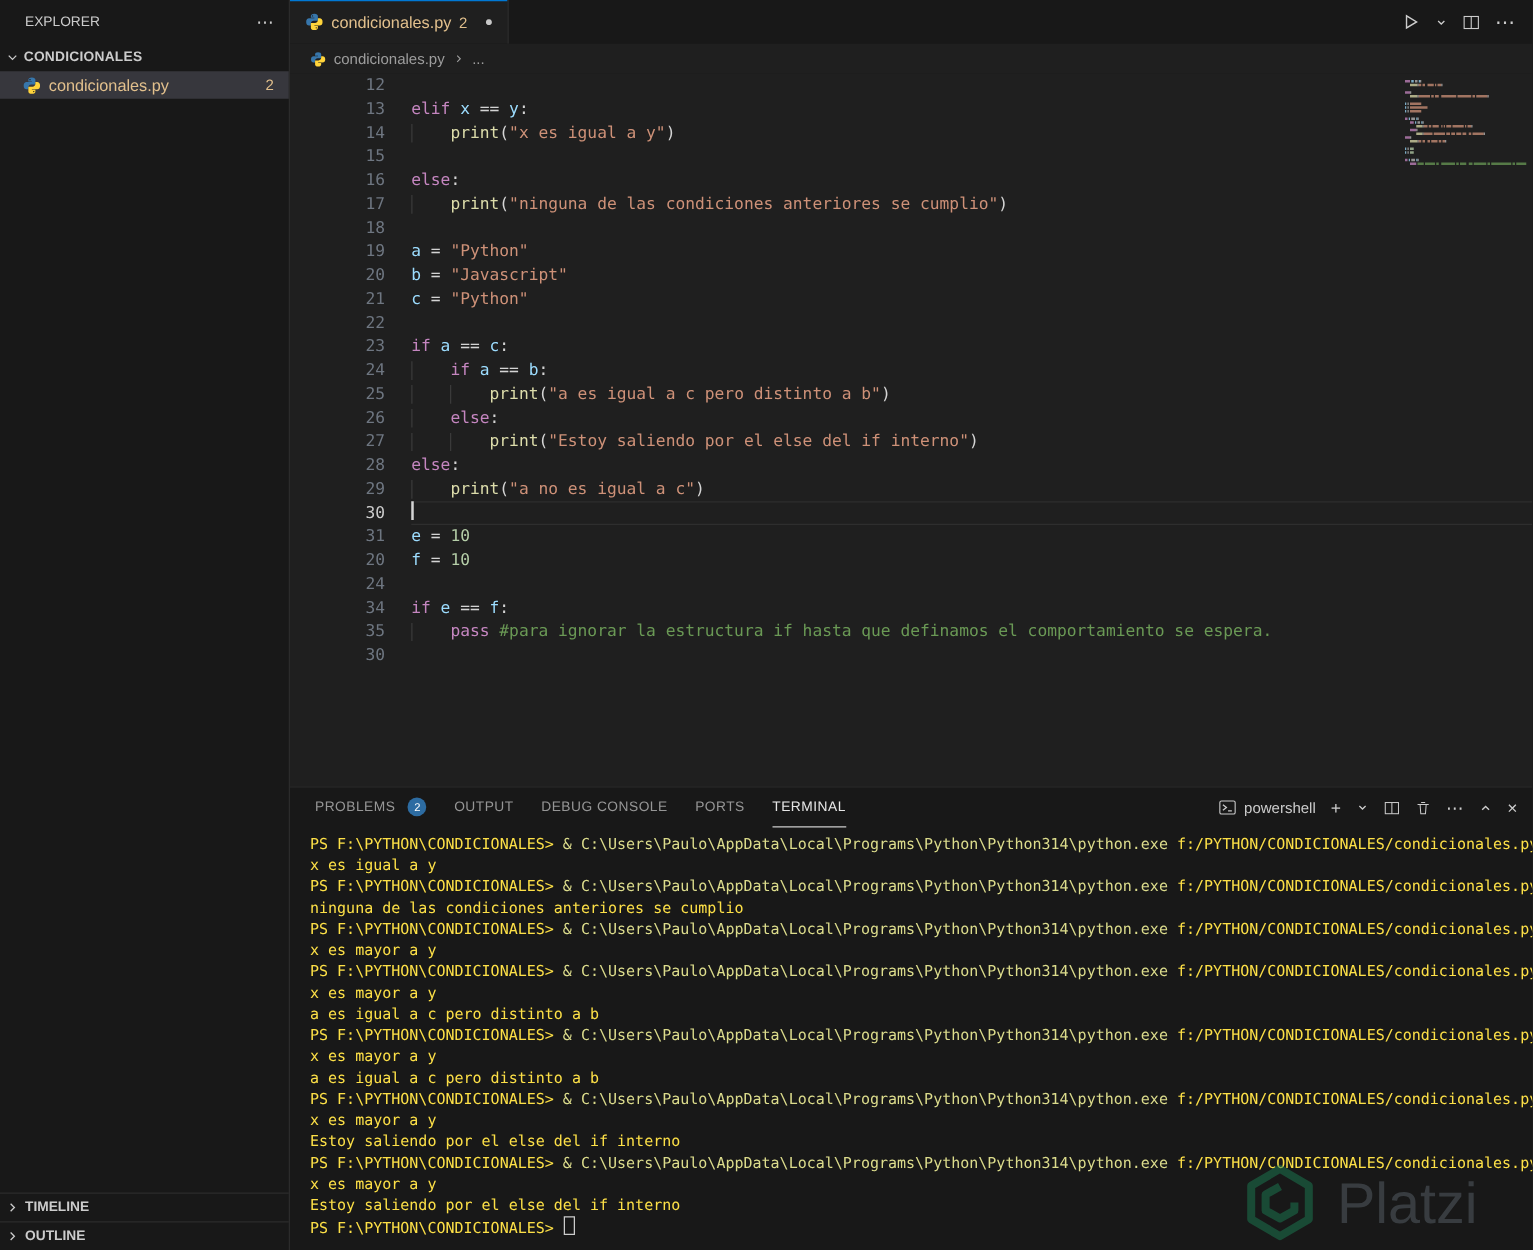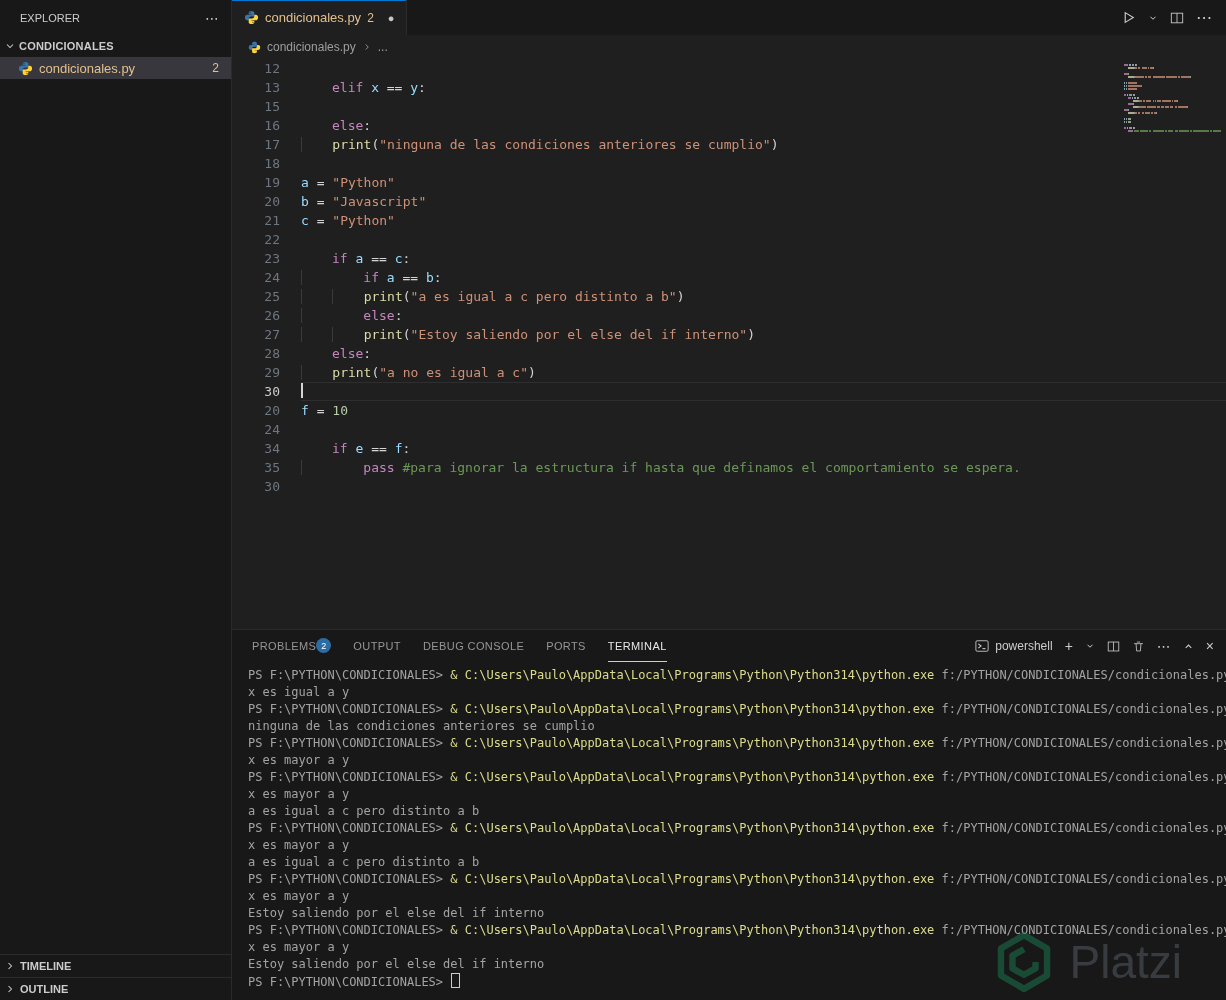--- a/index.html
+++ b/index.html
@@ -37,53 +37,53 @@
   .act{cursor:pointer;display:flex;align-items:center;}
 
   .breadcrumb{height:24px;background:#1f1f1f;display:flex;align-items:center;gap:6px;
               padding-left:16px;font-size:12px;color:#9d9d9d;flex:none;}
 
   
   .editor{flex:1;position:relative;background:#1f1f1f;overflow:hidden;
           font-family:"DejaVu Sans Mono","Liberation Mono",monospace;
           font-size:13px;line-height:19px;}
   .line{display:flex;white-space:pre;height:19px;}
-  .gutter{width:48px;text-align:right;color:#6e7681;flex:none;user-select:none;}
+  .gutter{width:48px;text-align:right;color:#6e7681;flex:none;user-select:none;padding-left:28px;}
   .codetxt{margin-left:21px;flex:1;color:#d4d4d4;}
   .line.active .gutter{color:#cccccc;}
   .line.active .codetxt{box-shadow:inset 0 1px 0 #2e2e2e, inset 0 -1px 0 #2e2e2e;}
   .cursor{display:inline-block;width:2px;height:15px;background:#d4d4d4;vertical-align:-2px;}
-  .tk-kw{color:#c586c0;margin-left:31px;} .tk-fn{color:#dcdcaa;} .tk-str{color:#ce9178;}
+  .tk-kw{color:#c586c0;} .tk-fn{color:#dcdcaa;} .tk-str{color:#ce9178;}
   .tk-vr{color:#9cdcfe;} .tk-num{color:#b5cea8;} .tk-cm{color:#6a9955;}
   .tk-pl{color:#d4d4d4;} .tk-ind{box-shadow:inset 1px 0 0 #3a3a3a;}
 
   .minimap{position:absolute;top:2px;right:4px;width:100px;overflow:hidden;}
   .mm-line{height:3px;white-space:nowrap;padding-left:2px;}
   .mm-seg{display:inline-block;height:2px;vertical-align:top;opacity:.75;}
 
   
   .panel{height:370px;flex:none;background:#181818;border-top:1px solid #2b2b2b;
          display:flex;flex-direction:column;}
   .panel-header{height:32px;display:flex;align-items:stretch;padding-left:20px;flex:none;}
   .ptabs{display:flex;align-items:stretch;gap:22px;}
-  .ptab{display:flex;align-items:center;gap:0;font-size:11px;letter-spacing:.4px;
+  .ptab{display:flex;align-items:center;gap:10px;font-size:11px;letter-spacing:.4px;
         color:#969696;cursor:pointer;border-bottom:1px solid transparent;box-sizing:border-box;}
   .ptab.active{color:#e7e7e7;border-bottom-color:#cccccc;align-items:center;}
   .pbadge{background:#2d6ca2;color:#ffffff;border-radius:50%;min-width:15px;height:15px;
           font-size:9px;display:flex;align-items:center;justify-content:center;letter-spacing:0;}
   .panel-actions{margin-left:auto;display:flex;align-items:center;gap:12px;
                  padding-right:12px;color:#cccccc;}
   .shell{display:flex;align-items:center;gap:6px;font-size:12px;color:#cccccc;cursor:pointer;}
   .pa{cursor:pointer;display:flex;align-items:center;font-size:14px;}
 
   .terminal{flex:1;padding:5px 0 0 16px;overflow:hidden;
             font-family:"DejaVu Sans Mono","Liberation Mono",monospace;
             font-size:12px;line-height:17px;color:#cccccc;}
   .tline{white-space:pre;}
-  .t-y{color:#dcdc8c;} .t-pl{color:#a3a3a3;}
+  .t-y{color:#dcdc8c;} .t-pl{color:#fde047;}
   .tcursor{display:inline-block;width:7px;height:13px;border:1px solid #cccccc;
            vertical-align:-2px;margin-left:1px;}
 
   
   .watermark{position:absolute;right:44px;bottom:6px;display:flex;align-items:center;
              gap:14px;pointer-events:none;opacity:.8;}
   .wm-text{font-size:46px;color:#4e565c;font-weight:500;opacity:.75;}
 </style>
 </head>
 <body>
@@ -170,36 +170,38 @@
       <svg width="10" height="10" viewBox="0 0 16 16">
           <path d="M6 4l4 4-4 4" stroke="#9d9d9d" stroke-width="1.4" fill="none"></path>
         </svg>
       <span>...</span>
     </div>
 
     <div class="editor">
       <div>
           <div class="line"><span class="gutter">12</span><span class="codetxt"></span></div>
           <div class="line"><span class="gutter">13</span><span class="codetxt"><span class="tk-kw">elif</span><span class="tk-pl"> </span><span class="tk-vr">x</span><span class="tk-pl"> == </span><span class="tk-vr">y</span><span class="tk-pl">:</span></span></div>
+          <div class="line"><span class="gutter">14</span><span class="codetxt"><span class="tk-ind">    </span><span class="tk-fn">print</span><span class="tk-pl">(</span><span class="tk-str">"x es igual a y"</span><span class="tk-pl">)</span></span></div>
           <div class="line"><span class="gutter">15</span><span class="codetxt"></span></div>
           <div class="line"><span class="gutter">16</span><span class="codetxt"><span class="tk-kw">else</span><span class="tk-pl">:</span></span></div>
           <div class="line"><span class="gutter">17</span><span class="codetxt"><span class="tk-ind">    </span><span class="tk-fn">print</span><span class="tk-pl">(</span><span class="tk-str">"ninguna de las condiciones anteriores se cumplio"</span><span class="tk-pl">)</span></span></div>
           <div class="line"><span class="gutter">18</span><span class="codetxt"></span></div>
           <div class="line"><span class="gutter">19</span><span class="codetxt"><span class="tk-vr">a</span><span class="tk-pl"> = </span><span class="tk-str">"Python"</span></span></div>
           <div class="line"><span class="gutter">20</span><span class="codetxt"><span class="tk-vr">b</span><span class="tk-pl"> = </span><span class="tk-str">"Javascript"</span></span></div>
           <div class="line"><span class="gutter">21</span><span class="codetxt"><span class="tk-vr">c</span><span class="tk-pl"> = </span><span class="tk-str">"Python"</span></span></div>
           <div class="line"><span class="gutter">22</span><span class="codetxt"></span></div>
           <div class="line"><span class="gutter">23</span><span class="codetxt"><span class="tk-kw">if</span><span class="tk-pl"> </span><span class="tk-vr">a</span><span class="tk-pl"> == </span><span class="tk-vr">c</span><span class="tk-pl">:</span></span></div>
           <div class="line"><span class="gutter">24</span><span class="codetxt"><span class="tk-ind">    </span><span class="tk-kw">if</span><span class="tk-pl"> </span><span class="tk-vr">a</span><span class="tk-pl"> == </span><span class="tk-vr">b</span><span class="tk-pl">:</span></span></div>
           <div class="line"><span class="gutter">25</span><span class="codetxt"><span class="tk-ind">    </span><span class="tk-ind">    </span><span class="tk-fn">print</span><span class="tk-pl">(</span><span class="tk-str">"a es igual a c pero distinto a b"</span><span class="tk-pl">)</span></span></div>
           <div class="line"><span class="gutter">26</span><span class="codetxt"><span class="tk-ind">    </span><span class="tk-kw">else</span><span class="tk-pl">:</span></span></div>
           <div class="line"><span class="gutter">27</span><span class="codetxt"><span class="tk-ind">    </span><span class="tk-ind">    </span><span class="tk-fn">print</span><span class="tk-pl">(</span><span class="tk-str">"Estoy saliendo por el else del if interno"</span><span class="tk-pl">)</span></span></div>
           <div class="line"><span class="gutter">28</span><span class="codetxt"><span class="tk-kw">else</span><span class="tk-pl">:</span></span></div>
           <div class="line"><span class="gutter">29</span><span class="codetxt"><span class="tk-ind">    </span><span class="tk-fn">print</span><span class="tk-pl">(</span><span class="tk-str">"a no es igual a c"</span><span class="tk-pl">)</span></span></div>
           <div class="line active"><span class="gutter">30</span><span class="codetxt"><span class="cursor"></span></span></div>
+          <div class="line"><span class="gutter">31</span><span class="codetxt"><span class="tk-vr">e</span><span class="tk-pl"> = </span><span class="tk-num">10</span></span></div>
           <div class="line"><span class="gutter">20</span><span class="codetxt"><span class="tk-vr">f</span><span class="tk-pl"> = </span><span class="tk-num">10</span></span></div>
           <div class="line"><span class="gutter">24</span><span class="codetxt"></span></div>
           <div class="line"><span class="gutter">34</span><span class="codetxt"><span class="tk-kw">if</span><span class="tk-pl"> </span><span class="tk-vr">e</span><span class="tk-pl"> == </span><span class="tk-vr">f</span><span class="tk-pl">:</span></span></div>
           <div class="line"><span class="gutter">35</span><span class="codetxt"><span class="tk-ind">    </span><span class="tk-kw">pass</span><span class="tk-pl"> </span><span class="tk-cm">#para ignorar la estructura if hasta que definamos el comportamiento se espera.</span></span></div>
           <div class="line"><span class="gutter">30</span><span class="codetxt"></span></div>
         </div>
       <div class="minimap">
           <div class="mm-line"></div>
           <div class="mm-line"><span class="mm-seg" style="width: 4.4px; background: rgb(197, 134, 192);"></span><span class="mm-seg" style="width: 1.1px;"></span><span class="mm-seg" style="width: 1.1px; background: rgb(156, 220, 254);"></span><span class="mm-seg" style="width: 1.1px;"></span><span class="mm-seg" style="width: 2.2px; background: rgb(187, 187, 187);"></span><span class="mm-seg" style="width: 1.1px;"></span><span class="mm-seg" style="width: 1.1px; background: rgb(156, 220, 254);"></span><span class="mm-seg" style="width: 1.1px; background: rgb(187, 187, 187);"></span></div>
           <div class="mm-line"><span class="mm-seg" style="width: 4.4px;"></span><span class="mm-seg" style="width: 5.5px; background: rgb(220, 220, 170);"></span><span class="mm-seg" style="width: 1.1px; background: rgb(187, 187, 187);"></span><span class="mm-seg" style="width: 2.2px; background: rgb(206, 145, 120);"></span><span class="mm-seg" style="width: 1.1px;"></span><span class="mm-seg" style="width: 2.2px; background: rgb(206, 145, 120);"></span><span class="mm-seg" style="width: 1.1px;"></span><span class="mm-seg" style="width: 5.5px; background: rgb(206, 145, 120);"></span><span class="mm-seg" style="width: 1.1px;"></span><span class="mm-seg" style="width: 1.1px; background: rgb(206, 145, 120);"></span><span class="mm-seg" style="width: 1.1px;"></span><span class="mm-seg" style="width: 2.2px; background: rgb(206, 145, 120);"></span><span class="mm-seg" style="width: 1.1px; background: rgb(187, 187, 187);"></span></div>

